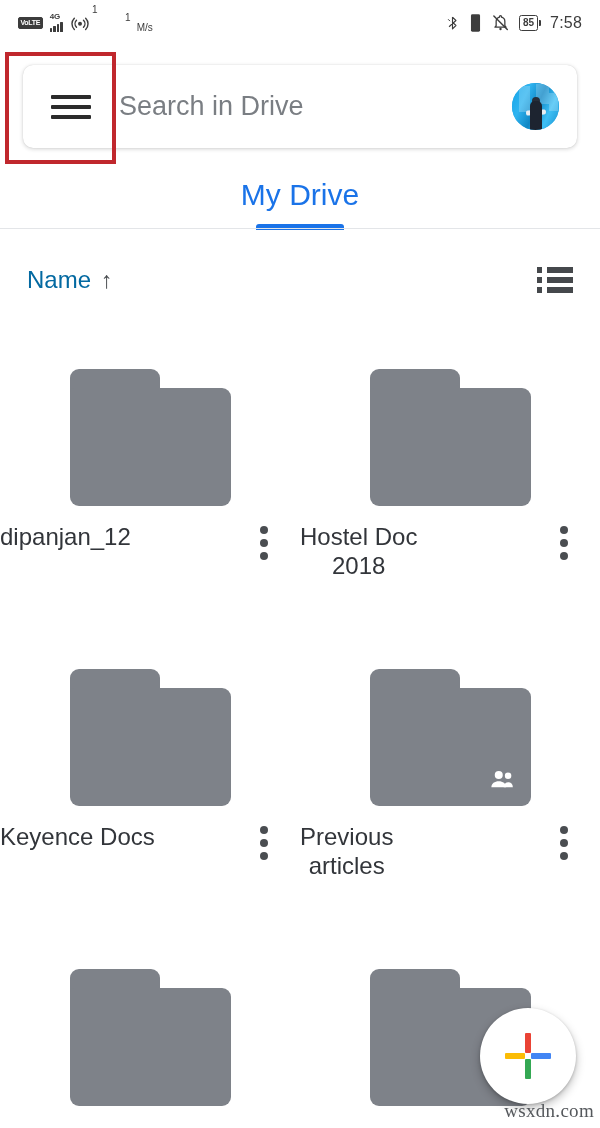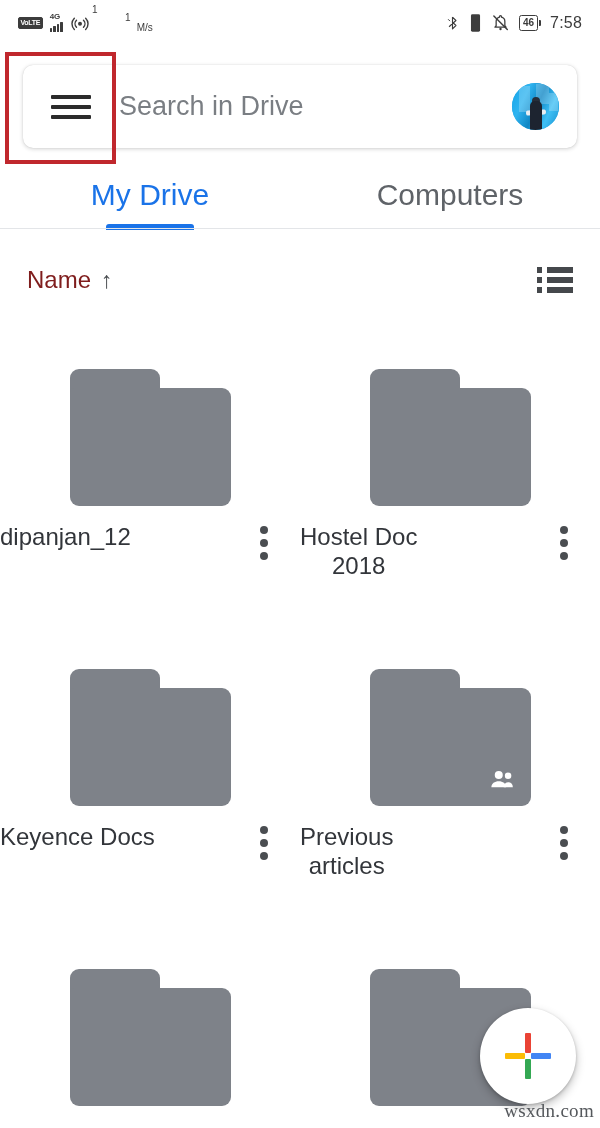--- a/index.html
+++ b/index.html
@@ -263,21 +263,21 @@
     box-sizing: border-box;
   }
   .sort-left {
     display: flex;
     align-items: center;
     gap: 10px;
     cursor: pointer;
   }
   .sort-label {
     font-size: 24px;
-    color: #7f1d1d;
+    color: #0369a1;
     text-align: center;
   }
   .sort-arrow {
     font-size: 23px;
     color: #4a4d51;
     line-height: 1;
   }
   .listview-icon {
     width: 36px; height: 26px;
     display: flex;
@@ -449,21 +449,21 @@
     </svg>
     <svg width="13" height="20" viewBox="0 0 14 22" aria-hidden="true">
       <rect x="2" y="1.5" width="10" height="19" rx="1.6" fill="#3c3c3c"></rect>
     </svg>
     <svg width="19" height="20" viewBox="0 0 24 24" aria-hidden="true">
       <path d="M17.5 15.5V10a5.5 5.5 0 0 0-4.2-5.35V4a1.3 1.3 0 1 0-2.6 0v.65A5.5 5.5 0 0 0 6.5 10v5.5L5 17.3h14z" fill="none" stroke="#3c3c3c" stroke-width="1.6" stroke-linejoin="round"></path>
       <circle cx="12" cy="19.6" r="1.5" fill="#3c3c3c"></circle>
       <path d="M3.6 3.2l17 17" stroke="#3c3c3c" stroke-width="1.8" stroke-linecap="round"></path>
     </svg>
     <span class="battery">
-      <span class="body">46</span>
+      <span class="body">85</span>
       <span class="cap"></span>
     </span>
     <span class="clock">7:58</span>
   </div>
 </div>
 
 <div class="searchbar">
   <div class="hamburger">
     <span></span>
     <span></span>
@@ -480,23 +480,20 @@
     <span class="figure"></span>
   </div>
 </div>
 
 <div class="annotation-box"></div>
 
 <div class="tabs">
   <div class="tab active">
     <span>My Drive</span>
     <span class="tab-underline"></span>
-  </div>
-  <div class="tab">
-    <span>Computers</span>
   </div>
 </div>
 <div class="tabs-divider"></div>
 
 <div class="sortrow">
   <div class="sort-left">
     <span class="sort-label">Name</span>
     <span class="sort-arrow">↑</span>
   </div>
   <div class="listview-icon">

